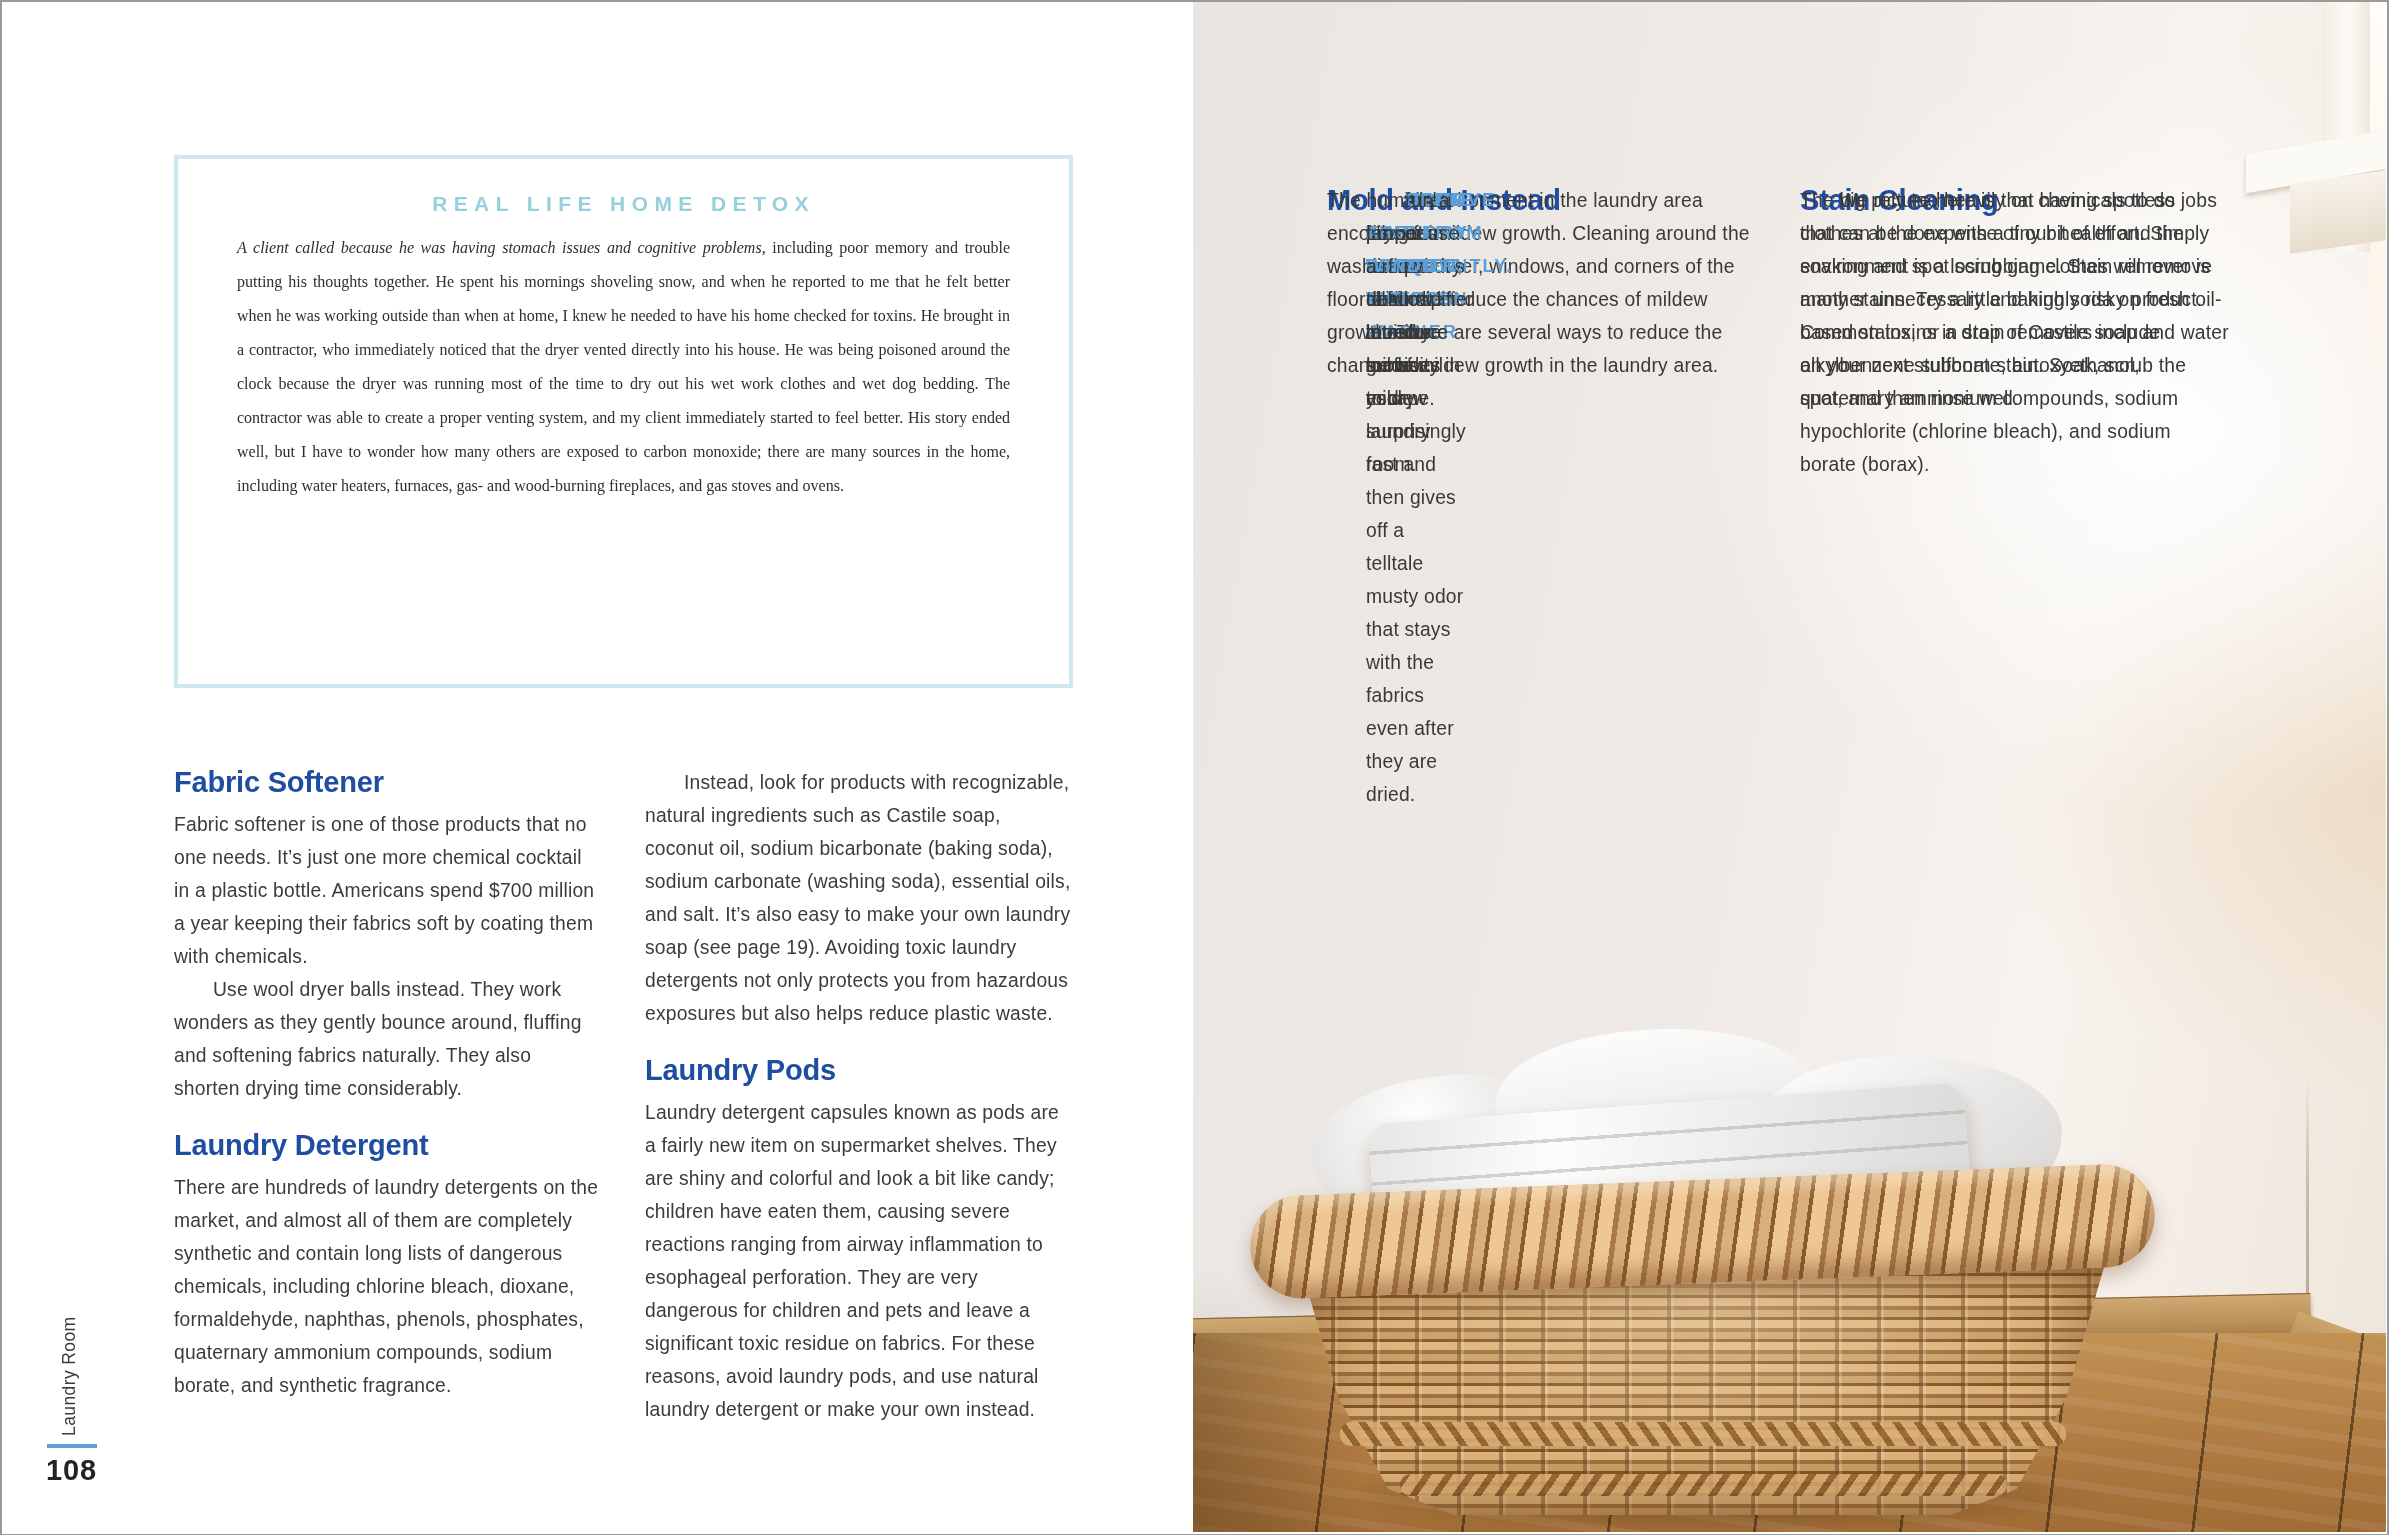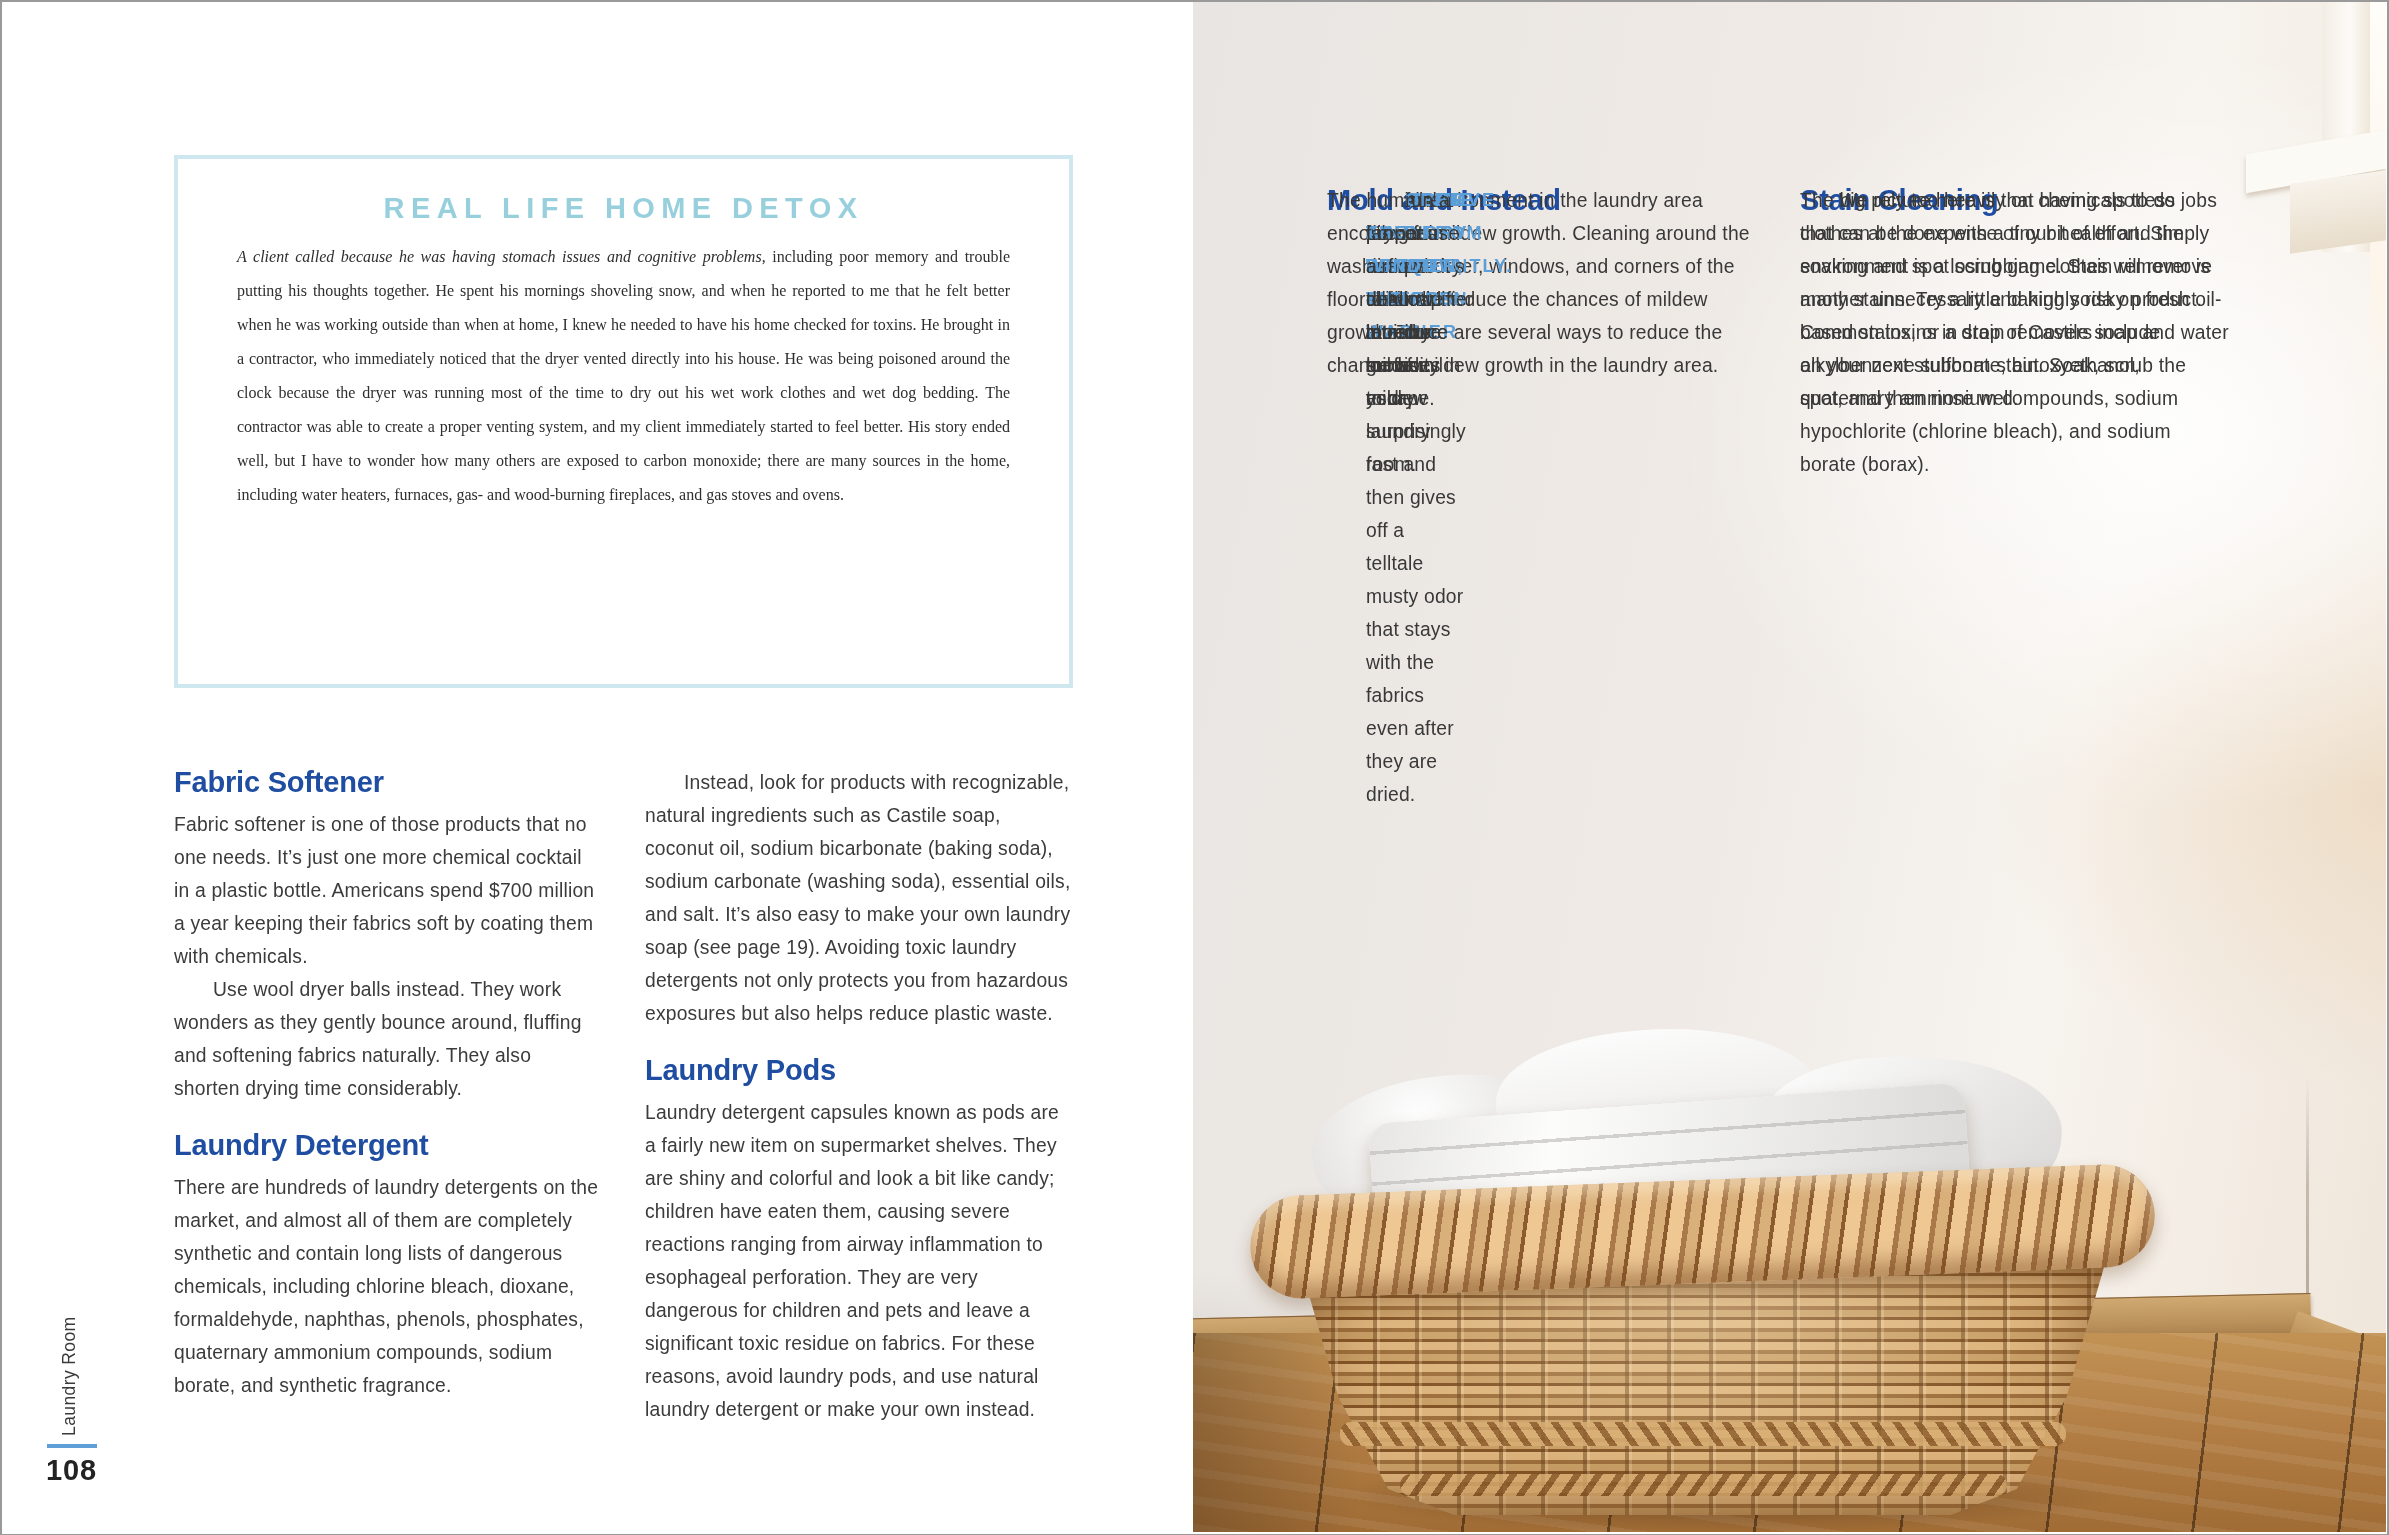--- a/index.html
+++ b/index.html
@@ -13,21 +13,21 @@
     font-family:"Liberation Sans", sans-serif;
     color:#3b3b3b;
   }
   
   .callout{
     position:absolute;left:172px;top:153px;width:899px;height:533px;
     box-sizing:border-box;border:4.6px solid #cfe7ee;background:#ffffff;
     padding:33px 59px 0 59px;text-align:center;
   }
   .callout-kicker{
-    font-size:29px;font-weight:bold;letter-spacing:6.4px;color:#97d0dc;
+    font-size:21px;font-weight:bold;letter-spacing:6.4px;color:#97d0dc;
   }
   .callout-title{
     margin-top:7.4px;font-size:35px;font-weight:bold;letter-spacing:2.8px;color:#3e3e3e;
   }
   .callout-body{
     margin-top:14.7px;text-align:justify;
     font-family:"Liberation Serif", serif;
     font-size:16px;line-height:34px;color:#2e2e2e;
   }
   .callout-body .ital{font-style:italic;}

